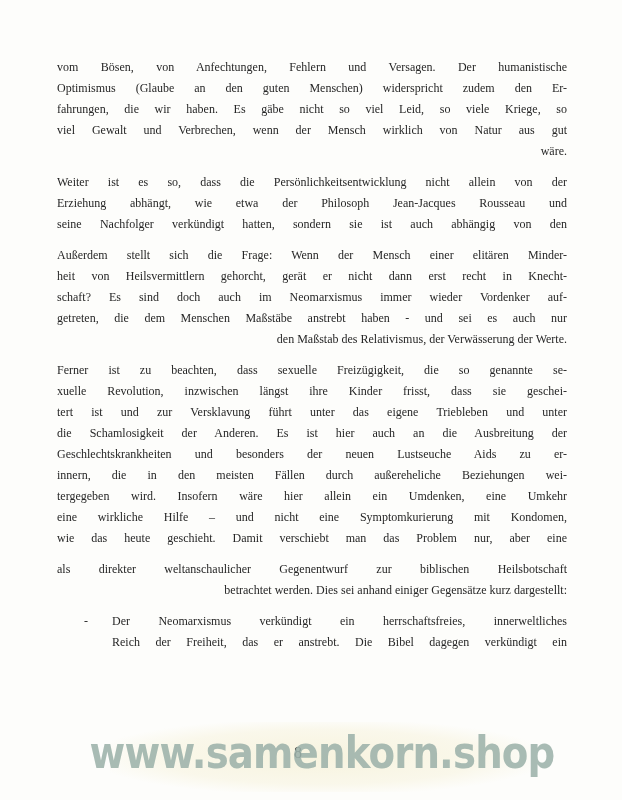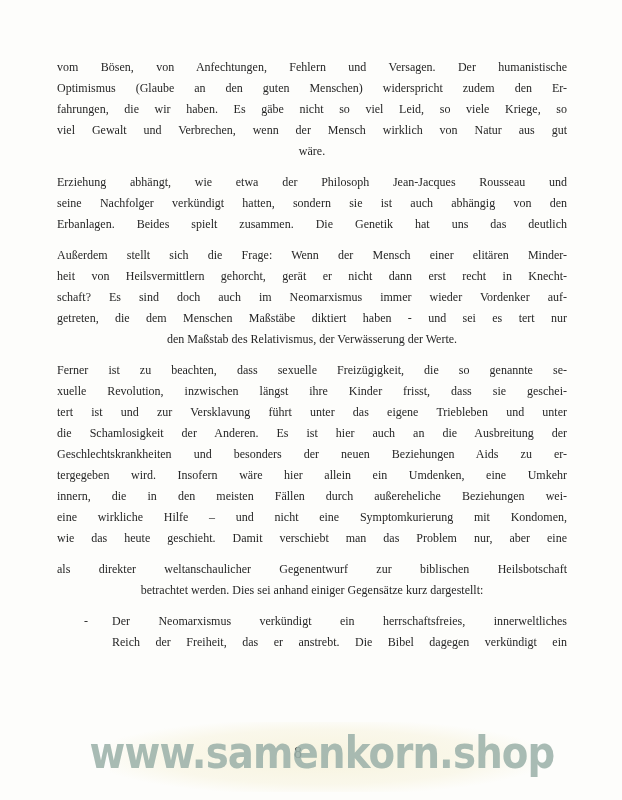--- a/index.html
+++ b/index.html
@@ -14,21 +14,21 @@
     position: absolute;
     left: 57px; top: 57px;
     width: 510px;
     color: #262626;
     font-size: 12px;
     line-height: 21px;
   }
   .para { margin: 0 0 10px 0; }
   .line { white-space: normal; }
   .line.j { text-align: justify; text-align-last: justify; }
-  .line.last { text-align: center; }
+  .line.last { text-align: right; }
   .bullet { display: flex; margin-top: 10px; }
   .bullet .marker { width: 28px; padding-left: 27px; flex: 0 0 auto; }
   .bullet .btext { flex: 1 1 auto; min-width: 0; }
   .wm-halo {
     position: absolute;
     left: 110px; top: 722px;
     width: 420px; height: 70px;
     background: radial-gradient(ellipse at center,
                 rgba(247,243,221,0.95) 0%,
                 rgba(247,243,221,0.55) 55%,
@@ -64,41 +64,41 @@
 
   <div class="para">
     <div class="line j">vom Bösen, von Anfechtungen, Fehlern und Versagen. Der humanistische</div>
     <div class="line j">Optimismus (Glaube an den guten Menschen) widerspricht zudem den Er-</div>
     <div class="line j">fahrungen, die wir haben. Es gäbe nicht so viel Leid, so viele Kriege, so</div>
     <div class="line j">viel Gewalt und Verbrechen, wenn der Mensch wirklich von Natur aus gut</div>
     <div class="line last">wäre.</div>
   </div>
 
   <div class="para">
+    <div class="line j">Weiter ist es so, dass die Persönlichkeitsentwicklung nicht allein von der</div>
     <div class="line j">Erziehung abhängt, wie etwa der Philosoph Jean-Jacques Rousseau und</div>
     <div class="line j">seine Nachfolger verkündigt hatten, sondern sie ist auch abhängig von den</div>
-    <div class="line j">Erbanlagen. Beides spielt zusammen. Die Genetik hat uns das deutlich</div>
   </div>
 
   <div class="para">
     <div class="line j">Außerdem stellt sich die Frage: Wenn der Mensch einer elitären Minder-</div>
     <div class="line j">heit von Heilsvermittlern gehorcht, gerät er nicht dann erst recht in Knecht-</div>
     <div class="line j">schaft? Es sind doch auch im Neomarxismus immer wieder Vordenker auf-</div>
-    <div class="line j">getreten, die dem Menschen Maßstäbe diktiert haben - und sei es tert nur</div>
+    <div class="line j">getreten, die dem Menschen Maßstäbe anstrebt haben - und sei es auch nur</div>
     <div class="line last">den Maßstab des Relativismus, der Verwässerung der Werte.</div>
   </div>
 
   <div class="para">
     <div class="line j">Ferner ist zu beachten, dass sexuelle Freizügigkeit, die so genannte se-</div>
     <div class="line j">xuelle Revolution, inzwischen längst ihre Kinder frisst, dass sie geschei-</div>
     <div class="line j">tert ist und zur Versklavung führt unter das eigene Triebleben und unter</div>
     <div class="line j">die Schamlosigkeit der Anderen. Es ist hier auch an die Ausbreitung der</div>
-    <div class="line j">Geschlechtskrankheiten und besonders der neuen Beziehungen Aids zu er-</div>
+    <div class="line j">Geschlechtskrankheiten und besonders der neuen Lustseuche Aids zu er-</div>
+    <div class="line j">innern, die in den meisten Fällen durch außereheliche Beziehungen wei-</div>
     <div class="line j">tergegeben wird. Insofern wäre hier allein ein Umdenken, eine Umkehr</div>
-    <div class="line j">innern, die in den meisten Fällen durch außereheliche Beziehungen wei-</div>
     <div class="line j">eine wirkliche Hilfe – und nicht eine Symptomkurierung mit Kondomen,</div>
     <div class="line j">wie das heute geschieht. Damit verschiebt man das Problem nur, aber eine</div>
   </div>
 
   <div class="para">
     <div class="line j">als direkter weltanschaulicher Gegenentwurf zur biblischen Heilsbotschaft</div>
     <div class="line last">betrachtet werden. Dies sei anhand einiger Gegensätze kurz dargestellt:</div>
   </div>
 
   <div class="bullet">

